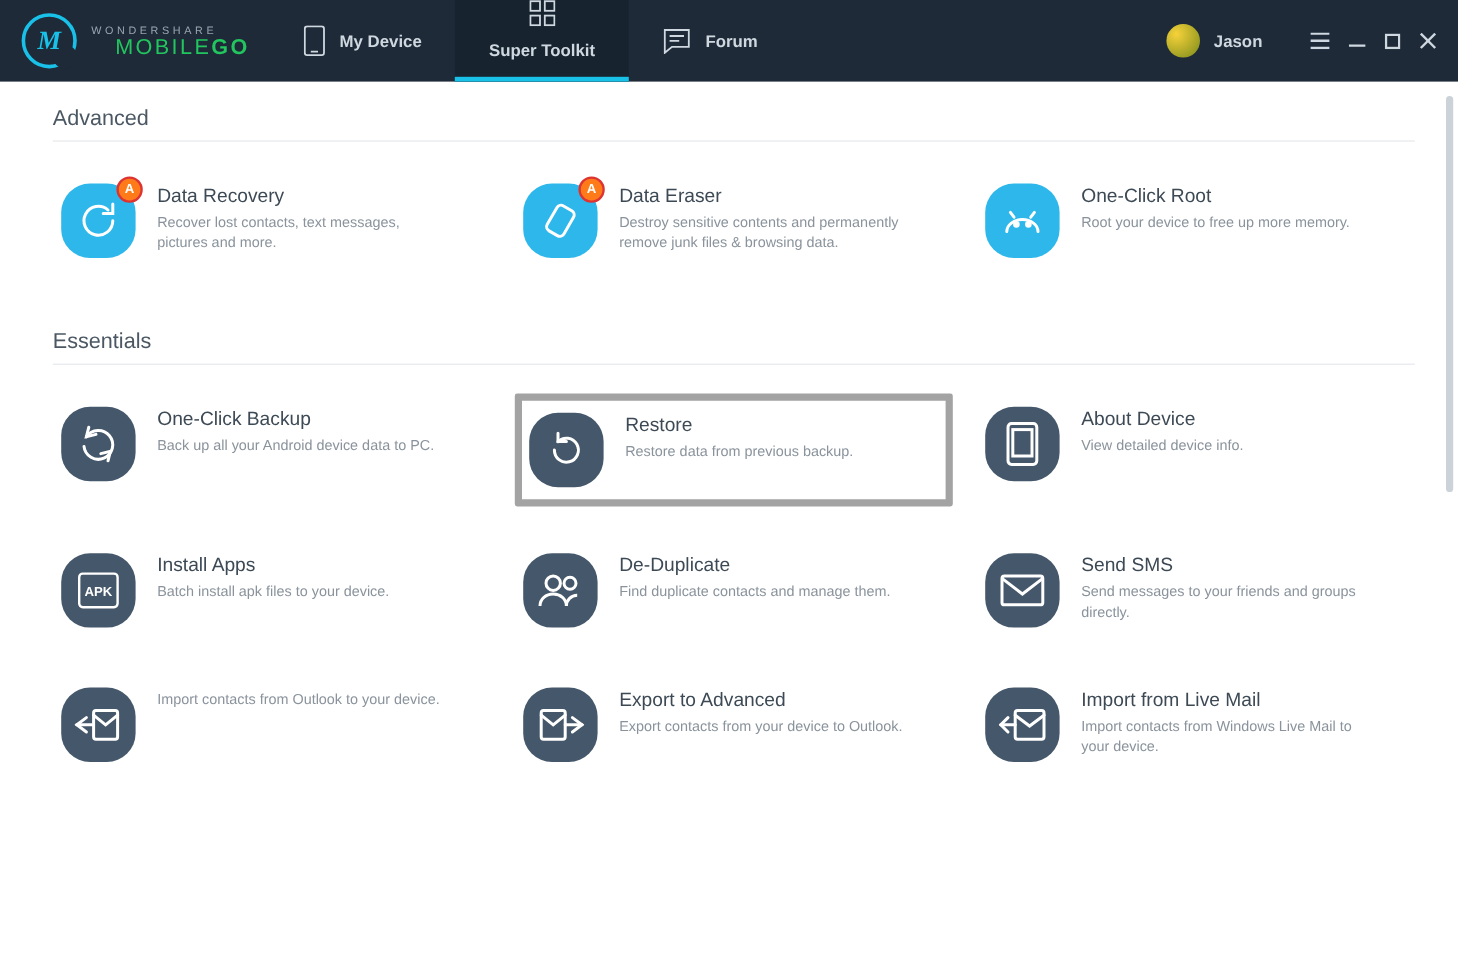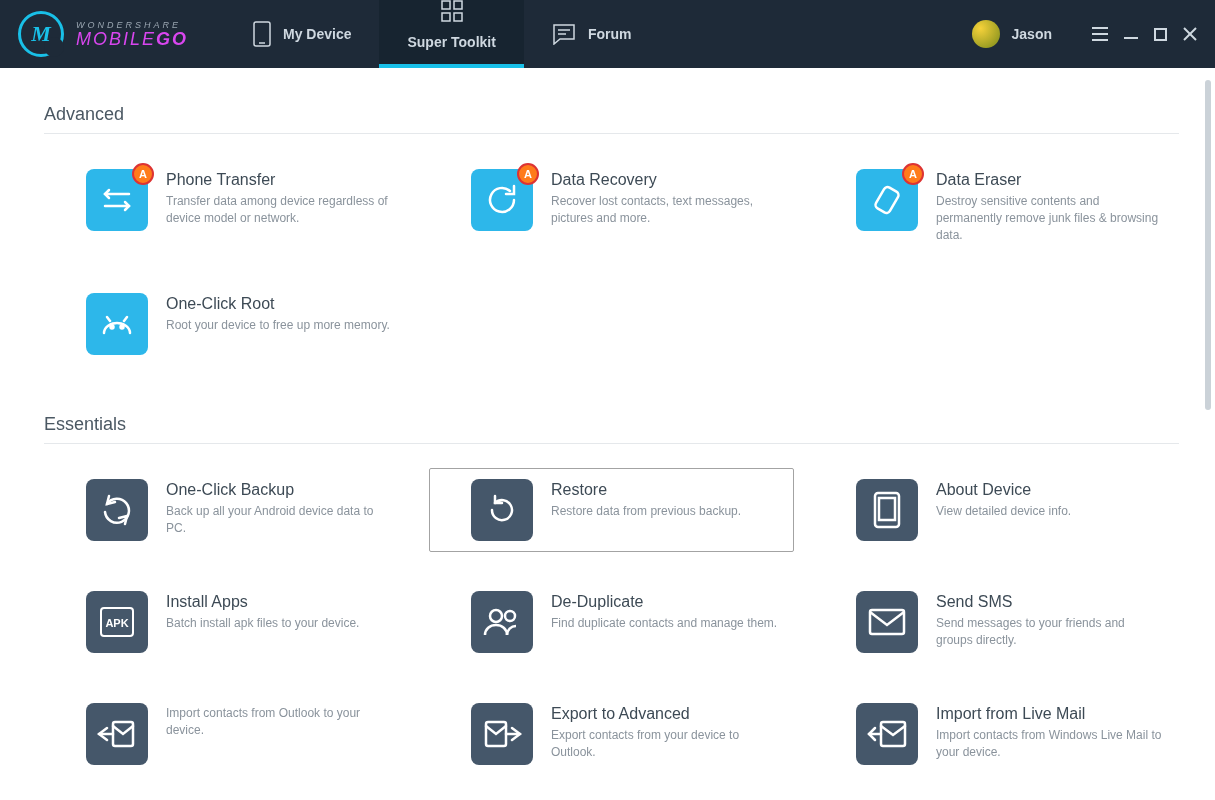--- a/index.html
+++ b/index.html
@@ -4,47 +4,47 @@
 <style>
 * { margin:0; padding:0; box-sizing:border-box; font-family:"Segoe UI",Arial,sans-serif; }
 body { width:1215px; height:800px; background:#fff; overflow:hidden; }
 
 
 .topbar { height:68px; background:#1e2a38; display:flex; align-items:stretch; color:#cfd8e0; }
 .logo-wrap { width:225px; display:flex; align-items:center; padding-left:18px; gap:12px; }
 .logo-circle { width:46px; height:46px; border:3px solid #19c0e8; border-radius:50%; display:flex; align-items:center; justify-content:center; position:relative; }
 .logo-circle::after { content:""; position:absolute; right:-3px; bottom:-3px; width:20px; height:20px; background:#1e2a38; border-radius:50%; }
 .logo-m { font-weight:700; font-size:22px; color:#19c0e8; font-family:Georgia,serif; font-style:italic; z-index:1; }
-.logo-text { line-height:1;font-style:italic; }
+.logo-text { line-height:1; }
 .logo-sub { font-size:9px; letter-spacing:3px; color:#9aa6b1; }
-.logo-main { font-size:18px; letter-spacing:2px; color:#d946ef; font-weight:300; }
+.logo-main { font-size:18px; letter-spacing:2px; color:#22c55e; font-weight:300;margin-left:20px; }
 .logo-main b { font-weight:600; }
 
 .nav { display:flex; flex:1; }
 .nav-item { padding:0 28px; display:flex; align-items:center; gap:12px; font-size:14px; font-weight:600; cursor:pointer; color:#cfd8e0; position:relative; }
 .nav-item.active { background:#172430;flex-direction:column; }
 .nav-item.active::after { content:""; position:absolute; left:0; right:0; bottom:0; height:4px; background:#19c0e8; }
 .nav-icon { display:inline-flex; }
 
 .user-area { display:flex; align-items:center; gap:12px; padding:0 14px; }
 .avatar { width:28px; height:28px; border-radius:50%; background:radial-gradient(circle at 30% 30%,#f6d23a,#7a8a1a); }
 .user-name { font-size:14px; font-weight:600; }
 .win-ctrl { display:flex; align-items:center; gap:16px; padding:0 18px 0 26px; color:#cfd8e0; }
 .win-btn { cursor:pointer; display:inline-flex; }
 
 
-.content { height:700px; overflow-y:auto; padding:32px 36px 30px 44px; position:relative; }
+.content { height:700px; overflow-y:auto; padding:16px 36px 30px 44px; position:relative; }
 .scrollbar { position:absolute; right:4px; top:12px; width:6px; height:330px; background:#cbd2d8; border-radius:3px; }
 .section-title { font-size:18px; color:#4b5863; margin:4px 0 8px; font-weight:400; }
 .rule { height:1px; background:#e5e8eb; margin-bottom:24px; }
 
 .grid { display:grid; grid-template-columns:repeat(3,1fr); column-gap:20px; row-gap:28px; margin-bottom:48px; }
 .card { display:flex; gap:18px; padding:10px 14px 10px 6px; cursor:pointer; border:1px solid transparent; border-radius:2px; align-items:flex-start; }
-.card.selected { border:1px solid #a3a3a3; }
-.icon-box { width:62px; height:62px; border-radius:8px; flex-shrink:0; display:flex; align-items:center; justify-content:center; position:relative;margin-left:35px; }
+.card.selected { border:6px solid #a3a3a3; }
+.icon-box { width:62px; height:62px; border-radius:24px; flex-shrink:0; display:flex; align-items:center; justify-content:center; position:relative; }
 .icon-box.blue { background:#2db7ea; }
 .icon-box.dark { background:#45576a; }
 .badge { position:absolute; top:-6px; right:-6px; width:22px; height:22px; background:#ff7b1a; border-radius:50%; border:2px solid #d33; display:flex; align-items:center; justify-content:center; color:#fff; font-size:11px; font-weight:700; }
 .badge::before { content:"A"; }
 .card-body { padding-top:2px; }
 .card-title { font-size:16px; color:#3d4a55; margin-bottom:4px; font-weight:500; }
 .card-desc { font-size:12px; color:#8a939c; line-height:1.4; max-width:240px; }
 
 svg { display:block; }
 </style>
@@ -127,35 +127,20 @@
   </div>
 </div>
 
 <div class="content">
   <div class="scrollbar"></div>
 
   <div class="section-title">Advanced</div>
   <div class="rule"></div>
   <div class="grid">
 
-    <div class="card">
-      <div class="icon-box blue">
-        <svg width="36" height="30" viewBox="0 0 36 30" fill="none" stroke="#fff" stroke-width="2.5" stroke-linecap="round">
-            <path d="M30 9H6"></path>
-            <path d="M10 5l-4 4 4 4"></path>
-            <path d="M6 21h24"></path>
-            <path d="M26 17l4 4-4 4"></path>
-          </svg>
-        <div class="badge"></div>
-      </div>
-      <div class="card-body">
-        <div class="card-title">Phone Transfer</div>
-        <div class="card-desc">Transfer data among device regardless of device model or network.</div>
-      </div>
-    </div>
 
     <div class="card">
       <div class="icon-box blue">
         <svg width="36" height="36" viewBox="0 0 36 36" fill="none" stroke="#fff" stroke-width="2.5" stroke-linecap="round">
             <path d="M30 18a12 12 0 1 1-4-9"></path>
             <path d="M30 4v8h-8"></path>
           </svg>
         <div class="badge"></div>
       </div>
       <div class="card-body">

